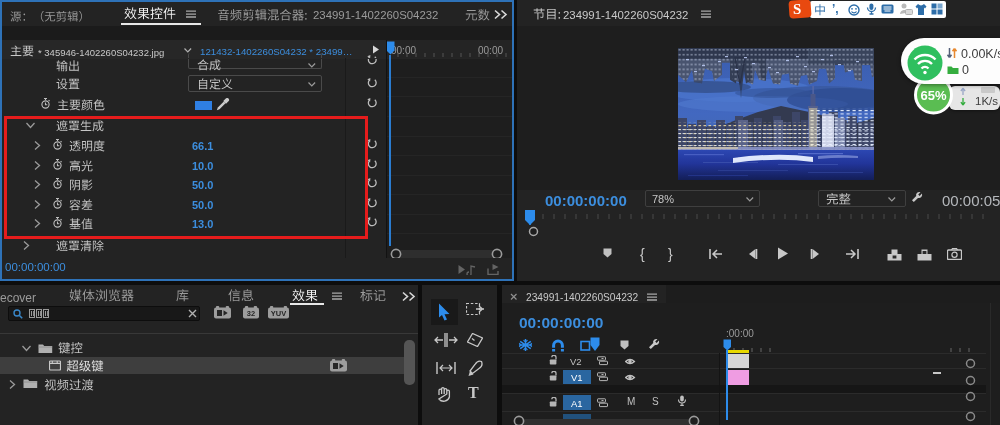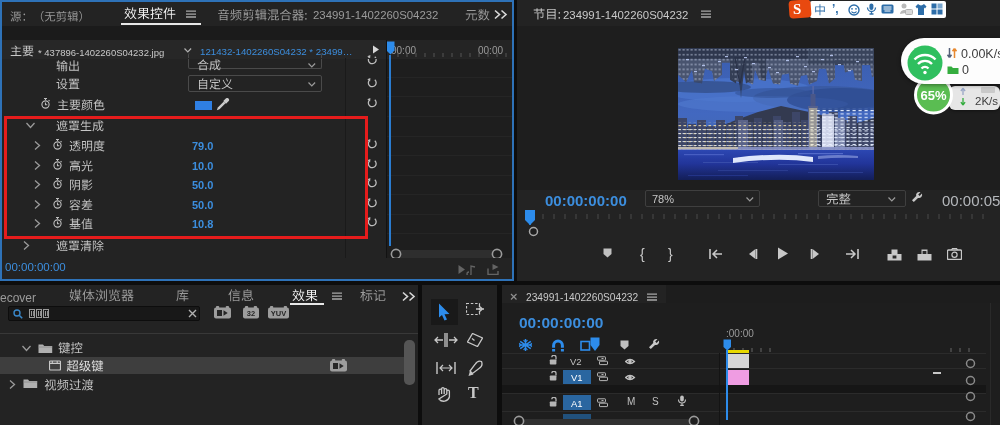--- a/index.html
+++ b/index.html
@@ -19,21 +19,21 @@
       <path d="M1.8 1.1V2H10.7V1.1ZM0.7 4.6V5.5H3.9C3.7 7.9 3.3 9.8 0.6 10.9C0.8 11 1.1 11.4 1.2 11.6C4.1 10.4 4.7 8.2 4.9 5.5H7.3V10C7.3 11.1 7.6 11.4 8.7 11.4C9 11.4 10.3 11.4 10.5 11.4C11.6 11.4 11.9 10.8 12 8.7C11.7 8.6 11.3 8.4 11.1 8.2C11.1 10.2 11 10.5 10.5 10.5C10.2 10.5 9.1 10.5 8.8 10.5C8.3 10.5 8.2 10.4 8.2 10V5.5H11.8V4.6Z M18 0.4C17.8 0.8 17.4 1.6 17.1 2L17.7 2.3C18 1.9 18.5 1.3 18.8 0.7ZM13.6 0.7C13.9 1.2 14.3 1.9 14.4 2.4L15.1 2C15 1.6 14.6 0.9 14.3 0.4ZM17.6 7.4C17.3 8 16.9 8.6 16.5 9.1C16 8.8 15.5 8.6 15 8.4C15.2 8.1 15.4 7.7 15.6 7.4ZM13.9 8.7C14.5 8.9 15.2 9.3 15.8 9.6C15 10.2 14 10.6 13 10.8C13.2 11 13.4 11.3 13.5 11.5C14.6 11.2 15.7 10.7 16.6 10C17 10.2 17.4 10.5 17.6 10.7L18.2 10.1C18 9.9 17.6 9.7 17.2 9.4C17.9 8.7 18.4 7.8 18.7 6.8L18.2 6.5L18 6.6H16L16.2 5.9L15.4 5.8C15.3 6 15.2 6.3 15.1 6.6H13.4V7.4H14.7C14.4 7.9 14.1 8.3 13.9 8.7ZM15.7 0.1V2.4H13.1V3.2H15.4C14.8 4 13.9 4.8 13 5.2C13.2 5.4 13.4 5.7 13.5 5.9C14.3 5.5 15.1 4.8 15.7 4V5.6H16.6V3.9C17.2 4.3 17.9 4.9 18.3 5.2L18.8 4.5C18.5 4.3 17.4 3.6 16.8 3.2H19.1V2.4H16.6V0.1ZM20.4 0.2C20.1 2.4 19.5 4.5 18.5 5.8C18.7 6 19.1 6.3 19.2 6.4C19.6 6 19.8 5.4 20.1 4.8C20.4 6 20.7 7.2 21.2 8.1C20.5 9.3 19.5 10.2 18.1 10.9C18.3 11.1 18.6 11.5 18.7 11.7C19.9 11 20.9 10.1 21.6 9C22.3 10.1 23 10.9 24 11.5C24.2 11.3 24.4 10.9 24.6 10.8C23.6 10.2 22.8 9.3 22.1 8.2C22.8 6.9 23.2 5.3 23.5 3.4H24.4V2.5H20.8C21 1.8 21.1 1.1 21.2 0.4ZM22.6 3.4C22.4 4.9 22.1 6.1 21.7 7.2C21.2 6 20.8 4.8 20.6 3.4Z" fill="#9b9b9b"></path>
     </svg></div>
 <svg style="position:absolute;left:493px;top:9px;" width="16" height="11" viewBox="0 0 16 11">
     <path d="M2 1.5 6.5 5.5 2 9.5M8.5 1.5 13 5.5 8.5 9.5" stroke="#d8d8d8" stroke-width="1.6" fill="none"></path>
   </svg>
 <div style="position:absolute;left:2px;top:26px;width:510px;height:14px;background:#1b1b1b;"></div>
 <div style="position:absolute;left:2px;top:40px;width:384px;height:18px;background:#272727;"></div>
 <div style="position:absolute;left:10px;top:44px;"><svg width="24" height="13" viewBox="0 0 24.0 12.6">
       <path d="M4.5 0.7C5.2 1.2 6.1 2 6.5 2.5H1.2V3.4H5.5V6H1.8V6.9H5.5V9.9H0.7V10.8H11.4V9.9H6.5V6.9H10.3V6H6.5V3.4H10.8V2.5H6.9L7.4 2.1C7 1.5 6 0.7 5.2 0.2Z M20.1 7.4C19.7 8.1 19.1 8.7 18.4 9.1C17.5 8.9 16.6 8.7 15.7 8.5C16 8.2 16.3 7.8 16.5 7.4ZM13.4 2.5V5.6H16.6C16.5 5.9 16.3 6.3 16 6.6H12.6V7.4H15.5C15.1 8 14.6 8.6 14.2 9C15.3 9.2 16.2 9.4 17.2 9.6C16 10 14.5 10.2 12.7 10.4C12.9 10.6 13 10.9 13.1 11.1C15.3 10.9 17.1 10.6 18.5 9.9C20 10.3 21.3 10.8 22.3 11.2L23.1 10.5C22.1 10.1 20.9 9.7 19.5 9.3C20.2 8.8 20.7 8.2 21.1 7.4H23.4V6.6H17.1C17.3 6.3 17.4 6 17.6 5.7L17 5.6H22.7V2.5H19.8V1.4H23.2V0.6H12.8V1.4H16.1V2.5ZM17 1.4H18.9V2.5H17ZM14.3 3.2H16.1V4.8H14.3ZM17 3.2H18.9V4.8H17ZM19.8 3.2H21.8V4.8H19.8Z" fill="#c9c9c9"></path>
     </svg></div>
-<div style="position:absolute;left:38px;top:47px;font:400 9.5px Liberation Sans,sans-serif;color:#c9c9c9;letter-spacing:0px;white-space:pre;">* 437896-1402260S04232.jpg</div>
+<div style="position:absolute;left:38px;top:47px;font:400 9.5px Liberation Sans,sans-serif;color:#c9c9c9;letter-spacing:0px;white-space:pre;">* 345946-1402260S04232.jpg</div>
 <svg style="position:absolute;left:184px;top:48px;" width="8" height="5" viewBox="0 0 8 5">
     <path d="M0.5 0.5 L3.8 4 L7.1 0.5" fill="none" stroke="#b0b0b0" stroke-width="1.2"></path>
   </svg>
 <div style="position:absolute;left:200px;top:46px;font:400 9.7px Liberation Sans,sans-serif;color:#3c8ede;letter-spacing:0px;white-space:pre;">121432-1402260S04232 * 23499…</div>
 <svg style="position:absolute;left:372px;top:45px;" width="8" height="9" viewBox="0 0 8 9">
     <path d="M1 0.5 7 4.5 1 8.5z" fill="#d8d8d8"></path>
   </svg>
 <div style="position:absolute;left:386px;top:40px;width:126px;height:239px;background:#1e1e1e;"></div>
 <div style="position:absolute;left:386px;top:40px;width:126px;height:18px;background:#242424;"></div>
 <div style="position:absolute;left:391px;top:45px;font:400 10px Liberation Sans,sans-serif;color:#9b9b9b;letter-spacing:0px;white-space:pre;">00:00</div>
@@ -122,21 +122,21 @@
 <svg style="position:absolute;left:34px;top:141px;" width="7" height="9" viewBox="0 0 7 9">
     <path d="M1 0.5 L5.5 4.5 L1 8.5" fill="none" stroke="#9a9a9a" stroke-width="1.3"></path>
   </svg>
 <svg style="position:absolute;left:52px;top:139px;" width="12" height="13" viewBox="0 0 12 13">
     <circle cx="5.5" cy="6.5" r="3.6" fill="none" stroke="#bdbdbd" stroke-width="1.1"></circle>
     <path d="M4 0.5h3M5.5 0.5v1.6M8.6 2.2l1 1M5.5 4.5v2.2h1.8" stroke="#bdbdbd" stroke-width="1.1" fill="none"></path>
   </svg>
 <div style="position:absolute;left:69px;top:139px;"><svg width="36" height="13" viewBox="0 0 36.0 12.6">
       <path d="M0.7 1C1.4 1.6 2.2 2.4 2.6 3L3.3 2.5C3 1.9 2.1 1.1 1.4 0.5ZM10.2 0.3C8.8 0.6 6.2 0.8 4.1 0.9C4.1 1.1 4.2 1.4 4.3 1.6C5.2 1.5 6.1 1.5 7.1 1.4V2.3H3.8V3H6.6C5.8 3.9 4.5 4.7 3.4 5C3.6 5.2 3.8 5.5 3.9 5.7C5.1 5.2 6.3 4.4 7.1 3.5V5.1H8V3.4C8.8 4.4 10 5.2 11.1 5.6C11.2 5.4 11.4 5.1 11.6 5C10.5 4.6 9.3 3.9 8.5 3H11.4V2.3H8V1.3C9 1.2 10 1.1 10.8 0.9ZM4.7 5.4V6.1H6.1C5.9 7.4 5.4 8.3 3.7 8.8C3.9 9 4.1 9.3 4.2 9.5C6.1 8.8 6.7 7.7 6.9 6.1H8.4C8.3 6.5 8.2 6.8 8.1 7.1H10.1C10 8 9.9 8.4 9.8 8.6C9.7 8.7 9.6 8.7 9.4 8.7C9.2 8.7 8.6 8.7 8 8.6C8.1 8.8 8.2 9.1 8.2 9.3C8.8 9.4 9.4 9.4 9.7 9.3C10 9.3 10.2 9.3 10.4 9.1C10.7 8.8 10.8 8.2 11 6.8C11 6.7 11 6.5 11 6.5H9.1L9.3 5.4ZM3 4.7H0.7V5.6H2.1V9.2C1.6 9.4 1.1 9.9 0.5 10.4L1.1 11.2C1.8 10.4 2.5 9.8 2.9 9.8C3.2 9.8 3.6 10.1 4 10.4C4.8 10.9 5.8 11 7.2 11C8.4 11 10.4 11 11.3 10.9C11.4 10.6 11.5 10.2 11.6 10C10.4 10.1 8.6 10.2 7.2 10.2C5.9 10.2 4.9 10.1 4.2 9.6C3.6 9.3 3.3 9 3 9Z M16.1 4.8V7.2H13.8V4.8ZM16.1 4H13.8V1.7H16.1ZM13 0.9V9.1H13.8V8H16.9V0.9ZM22.2 1.5V3.6H18.9V1.5ZM18 0.6V4.9C18 6.8 17.8 9.1 15.8 10.6C16 10.8 16.3 11.1 16.4 11.2C17.8 10.2 18.4 8.7 18.7 7.3H22.2V10C22.2 10.2 22.2 10.3 21.9 10.3C21.7 10.3 21 10.3 20.2 10.2C20.3 10.5 20.5 10.9 20.5 11.1C21.6 11.1 22.2 11.1 22.6 11C23 10.8 23.1 10.5 23.1 10V0.6ZM22.2 4.4V6.5H18.8C18.9 6 18.9 5.4 18.9 4.9V4.4Z M28.6 2.5V3.5H26.7V4.3H28.6V6.3H33.3V4.3H35.2V3.5H33.3V2.5H32.4V3.5H29.5V2.5ZM32.4 4.3V5.5H29.5V4.3ZM33.1 7.8C32.6 8.4 31.8 8.9 30.9 9.3C30.1 8.9 29.4 8.4 28.9 7.8ZM26.9 7V7.8H28.4L28 7.9C28.5 8.6 29.2 9.2 30 9.6C28.8 10 27.6 10.2 26.3 10.3C26.4 10.5 26.6 10.9 26.7 11.1C28.2 10.9 29.6 10.6 30.9 10.1C32.1 10.6 33.5 11 35 11.2C35.1 10.9 35.4 10.6 35.5 10.4C34.2 10.3 33 10 31.9 9.6C33 9.1 33.9 8.3 34.4 7.3L33.8 7L33.7 7ZM29.7 0.3C29.8 0.6 30 1 30.2 1.3H25.5V4.6C25.5 6.4 25.4 8.9 24.4 10.8C24.7 10.8 25.1 11 25.2 11.2C26.3 9.3 26.4 6.5 26.4 4.6V2.2H35.4V1.3H31.2C31 0.9 30.8 0.4 30.6 0.1Z" fill="#c6c6c6"></path>
     </svg></div>
-<div style="position:absolute;left:192px;top:140px;font:700 11px Liberation Sans,sans-serif;color:#3c8ede;letter-spacing:0px;white-space:pre;">79.0</div>
+<div style="position:absolute;left:192px;top:140px;font:700 11px Liberation Sans,sans-serif;color:#3c8ede;letter-spacing:0px;white-space:pre;">66.1</div>
 <svg style="position:absolute;left:366px;top:139px;" width="12" height="11" viewBox="0 0 12 11">
     <path d="M8.8 1.8 A3.9 3.9 0 1 1 3.4 2.1" fill="none" stroke="#bdbdbd" stroke-width="1.3"></path>
     <path d="M4.4 0 L1.3 1.3 4.1 3.5z" fill="#bdbdbd"></path>
   </svg>
 <svg style="position:absolute;left:34px;top:160.5px;" width="7" height="9" viewBox="0 0 7 9">
     <path d="M1 0.5 L5.5 4.5 L1 8.5" fill="none" stroke="#9a9a9a" stroke-width="1.3"></path>
   </svg>
 <svg style="position:absolute;left:52px;top:158.5px;" width="12" height="13" viewBox="0 0 12 13">
     <circle cx="5.5" cy="6.5" r="3.6" fill="none" stroke="#bdbdbd" stroke-width="1.1"></circle>
     <path d="M4 0.5h3M5.5 0.5v1.6M8.6 2.2l1 1M5.5 4.5v2.2h1.8" stroke="#bdbdbd" stroke-width="1.1" fill="none"></path>
@@ -182,21 +182,21 @@
 <svg style="position:absolute;left:34px;top:219px;" width="7" height="9" viewBox="0 0 7 9">
     <path d="M1 0.5 L5.5 4.5 L1 8.5" fill="none" stroke="#9a9a9a" stroke-width="1.3"></path>
   </svg>
 <svg style="position:absolute;left:52px;top:217px;" width="12" height="13" viewBox="0 0 12 13">
     <circle cx="5.5" cy="6.5" r="3.6" fill="none" stroke="#bdbdbd" stroke-width="1.1"></circle>
     <path d="M4 0.5h3M5.5 0.5v1.6M8.6 2.2l1 1M5.5 4.5v2.2h1.8" stroke="#bdbdbd" stroke-width="1.1" fill="none"></path>
   </svg>
 <div style="position:absolute;left:69px;top:217px;"><svg width="24" height="13" viewBox="0 0 24.0 12.6">
       <path d="M8.2 0.1V1.3H3.8V0.1H2.9V1.3H1.1V2H2.9V5.9H0.6V6.7H3.2C2.5 7.5 1.4 8.3 0.4 8.7C0.6 8.8 0.9 9.1 1 9.4C2.2 8.8 3.4 7.8 4.2 6.7H7.9C8.7 7.7 9.9 8.7 11 9.2C11.1 9 11.4 8.7 11.6 8.5C10.6 8.1 9.6 7.5 8.9 6.7H11.5V5.9H9.1V2H10.9V1.3H9.1V0.1ZM3.8 2H8.2V2.8H3.8ZM5.5 7V8.1H3.1V8.8H5.5V10.1H1.5V10.8H10.6V10.1H6.4V8.8H9V8.1H6.4V7ZM3.8 3.5H8.2V4.4H3.8ZM3.8 5H8.2V5.9H3.8Z M19.2 0.1C19.2 0.5 19.1 0.9 19 1.3H15.9V2.1H18.9C18.8 2.6 18.7 2.9 18.7 3.3H16.6V10H15.4V10.8H23.5V10H22.4V3.3H19.5C19.6 2.9 19.7 2.6 19.8 2.1H23.1V1.3H19.9L20.1 0.2ZM17.4 10V9H21.6V10ZM17.4 5.7H21.6V6.7H17.4ZM17.4 5V4H21.6V5ZM17.4 7.3H21.6V8.4H17.4ZM15.2 0.1C14.5 2 13.5 3.7 12.4 4.9C12.5 5.1 12.8 5.6 12.9 5.8C13.2 5.4 13.6 5 13.9 4.5V11.2H14.7V3.1C15.2 2.3 15.6 1.3 16 0.4Z" fill="#c6c6c6"></path>
     </svg></div>
-<div style="position:absolute;left:192px;top:218px;font:700 11px Liberation Sans,sans-serif;color:#3c8ede;letter-spacing:0px;white-space:pre;">10.8</div>
+<div style="position:absolute;left:192px;top:218px;font:700 11px Liberation Sans,sans-serif;color:#3c8ede;letter-spacing:0px;white-space:pre;">13.0</div>
 <svg style="position:absolute;left:366px;top:217px;" width="12" height="11" viewBox="0 0 12 11">
     <path d="M8.8 1.8 A3.9 3.9 0 1 1 3.4 2.1" fill="none" stroke="#bdbdbd" stroke-width="1.3"></path>
     <path d="M4.4 0 L1.3 1.3 4.1 3.5z" fill="#bdbdbd"></path>
   </svg>
 <svg style="position:absolute;left:23px;top:241px;" width="7" height="9" viewBox="0 0 7 9">
     <path d="M1 0.5 L5.5 4.5 L1 8.5" fill="none" stroke="#9a9a9a" stroke-width="1.3"></path>
   </svg>
 <div style="position:absolute;left:56px;top:239px;"><svg width="48" height="13" viewBox="0 0 48.0 12.6">
       <path d="M0.8 1.1C1.4 1.6 2.2 2.5 2.5 3L3.2 2.5C2.9 1.9 2.1 1.2 1.5 0.6ZM5.7 7C5.5 7.6 5.1 8.5 4.6 9L5.3 9.4C5.8 8.8 6.1 7.9 6.3 7.2ZM6.8 7.2C6.9 7.9 7 8.7 7 9.3L7.7 9.3C7.7 8.7 7.6 7.8 7.5 7.2ZM8.2 7.3C8.4 7.9 8.7 8.8 8.8 9.3L9.5 9.2C9.4 8.6 9.1 7.8 8.8 7.1ZM9.6 7.1C10.1 7.8 10.6 8.7 10.8 9.3L11.4 9C11.2 8.4 10.7 7.5 10.2 6.9ZM3 4.3H0.6V5.1H2.1V9C1.6 9.2 1 9.7 0.4 10.2L1 11C1.6 10.2 2.3 9.6 2.7 9.6C3 9.6 3.3 9.9 3.9 10.2C4.7 10.7 5.7 10.8 7.1 10.8C8.3 10.8 10.4 10.8 11.3 10.7C11.3 10.5 11.4 10.1 11.5 9.9C10.3 10 8.6 10.1 7.2 10.1C5.8 10.1 4.8 10 4 9.6C3.6 9.3 3.3 9 3 8.9ZM7.1 0.2C7.2 0.5 7.4 0.9 7.5 1.3H4.1V3.9C4.1 5.3 4 7.2 3.1 8.5C3.3 8.6 3.6 8.8 3.7 9C4.8 7.5 5 5.4 5 3.9V2.1H11.4V1.3H8.5C8.4 0.9 8.1 0.4 7.9 0ZM6.4 2.4V3.5H5V4.2H6.4V6.5H9.9V4.2H11.4V3.5H9.9V2.4H9.1V3.5H7.2V2.4ZM9.1 4.2V5.7H7.2V4.2Z M19.8 1.3H21.8V2.4H19.8ZM17 1.3H18.9V2.4H17ZM14.2 1.3H16.1V2.4H14.2ZM14.7 7H21.3V7.8H14.7ZM14.7 5.6H21.3V6.4H14.7ZM12.7 9.1V9.9H17.5V11.1H18.4V9.9H23.3V9.1H18.4V8.4H22.2V5H18.3V4.4H22.8V3.7H18.3V3.1H22.7V0.6H13.3V3.1H17.4V5H13.8V8.4H17.5V9.1Z M25 0.9C25.6 1.3 26.5 1.9 26.9 2.3L27.4 1.5C27 1.2 26.2 0.6 25.5 0.3ZM24.4 4.1C25.1 4.5 26 5.1 26.4 5.5L27 4.8C26.5 4.4 25.6 3.8 24.9 3.5ZM24.8 10.5 25.6 11C26.2 9.9 26.9 8.4 27.4 7.1L26.7 6.5C26.1 7.9 25.3 9.5 24.8 10.5ZM29.2 7.7H33.5V8.6H29.2ZM29.2 7V6.1H33.5V7ZM30.9 0.1V1.1H27.8V1.8H30.9V2.5H28.1V3.2H30.9V4H27.4V4.7H35.4V4H31.8V3.2H34.7V2.5H31.8V1.8H35V1.1H31.8V0.1ZM28.3 5.4V11.1H29.2V9.3H33.5V10.1C33.5 10.3 33.5 10.3 33.3 10.3C33.1 10.4 32.5 10.4 31.9 10.3C32.1 10.5 32.2 10.9 32.2 11.1C33.1 11.1 33.6 11.1 33.9 11C34.3 10.8 34.4 10.6 34.4 10.2V5.4Z M41.7 7.5C41.3 8.4 40.7 9.3 40 9.9C40.2 10.1 40.6 10.3 40.7 10.4C41.3 9.8 42 8.7 42.5 7.8ZM45.2 7.8C45.8 8.6 46.5 9.6 46.9 10.3L47.6 9.9C47.3 9.2 46.5 8.2 45.8 7.5ZM36.9 0.6V11.1H37.7V1.4H39.3C39 2.2 38.6 3.3 38.3 4.1C39.2 5.1 39.4 5.9 39.4 6.6C39.4 6.9 39.3 7.3 39.1 7.4C39 7.5 38.9 7.5 38.7 7.5C38.6 7.5 38.3 7.5 38 7.5C38.1 7.7 38.2 8.1 38.2 8.3C38.5 8.3 38.8 8.3 39.1 8.3C39.3 8.3 39.6 8.2 39.7 8.1C40.1 7.8 40.2 7.3 40.2 6.6C40.2 5.9 40 5 39.1 4C39.5 3.1 40 1.9 40.3 0.9L39.8 0.6L39.6 0.6ZM40.5 6.1V6.9H43.6V10.1C43.6 10.3 43.6 10.3 43.4 10.3C43.2 10.3 42.6 10.3 41.9 10.3C42.1 10.6 42.2 10.9 42.3 11.1C43.1 11.1 43.7 11.1 44 11C44.4 10.9 44.5 10.6 44.5 10.1V6.9H47.4V6.1H44.5V4.6H46.3V3.8H41.6V4.6H43.6V6.1ZM43.9 0C43.1 1.5 41.6 2.9 40.1 3.6C40.3 3.8 40.6 4.1 40.7 4.3C41.9 3.6 43.1 2.6 44 1.4C45 2.7 46 3.5 47.1 4.2C47.2 3.9 47.5 3.6 47.7 3.5C46.6 2.9 45.5 2.1 44.4 0.8L44.7 0.3Z" fill="#c6c6c6"></path>
     </svg></div>
@@ -481,21 +481,21 @@
     <rect x="6.5" y="6.5" width="5" height="5" fill="#2d6da8"></rect>
   </svg>
 <div style="position:absolute;left:949px;top:86px;width:51px;height:24px;background:#e6e6e6;border-radius:6px;box-shadow:0 1px 3px rgba(0,0,0,0.4);"></div>
 <svg style="position:absolute;left:959px;top:87px;" width="8" height="8" viewBox="0 0 8 8">
     <path d="M4 8V1.2M4 1.2 1.9 4M4 1.2 6.1 4" fill="none" stroke="#9aa7c7" stroke-width="1.3"></path>
   </svg>
 <div style="position:absolute;left:981px;top:87px;width:14px;height:6px;background:#c9c9c9;border-radius:1px;"></div>
 <svg style="position:absolute;left:959px;top:97px;" width="8" height="9" viewBox="0 0 8 9">
     <path d="M4 1v7M4 8 1.9 5.2M4 8l2.1-2.8" fill="none" stroke="#35ad3f" stroke-width="1.3"></path>
   </svg>
-<div style="position:absolute;left:975px;top:95px;font:400 11.5px Liberation Sans,sans-serif;color:#3d3d3d;letter-spacing:0px;white-space:pre;">2K/s</div>
+<div style="position:absolute;left:975px;top:95px;font:400 11.5px Liberation Sans,sans-serif;color:#3d3d3d;letter-spacing:0px;white-space:pre;">1K/s</div>
 <svg style="position:absolute;left:893px;top:75px;left:913px;top:75px;" width="41" height="41" viewBox="0 0 41 41">
     <circle cx="20.5" cy="20" r="18" fill="#5abd52" stroke="#fff" stroke-width="3"></circle>
     <text x="20.5" y="25" font-family="Liberation Sans" font-size="13" font-weight="bold" fill="#fff" text-anchor="middle">65%</text>
   </svg>
 <div style="position:absolute;left:901px;top:38px;width:99px;height:46px;background:#fdfdfd;border-radius:23px 0 0 23px;box-shadow:0 1px 4px rgba(0,0,0,0.45);"></div>
 <svg style="position:absolute;left:907px;top:45px;" width="36" height="36" viewBox="0 0 36 36">
     <circle cx="18" cy="18" r="17.5" fill="#2fbf5f"></circle>
     <path d="M7.5 14.5a14.5 14.5 0 0 1 21 0" stroke="#fff" stroke-width="2.4" fill="none"></path>
     <path d="M11 19a9.5 9.5 0 0 1 14 0" stroke="#fff" stroke-width="2.4" fill="none"></path>
     <path d="M14.5 23.5a5 5 0 0 1 7 0" stroke="#fff" stroke-width="2.4" fill="none"></path>

